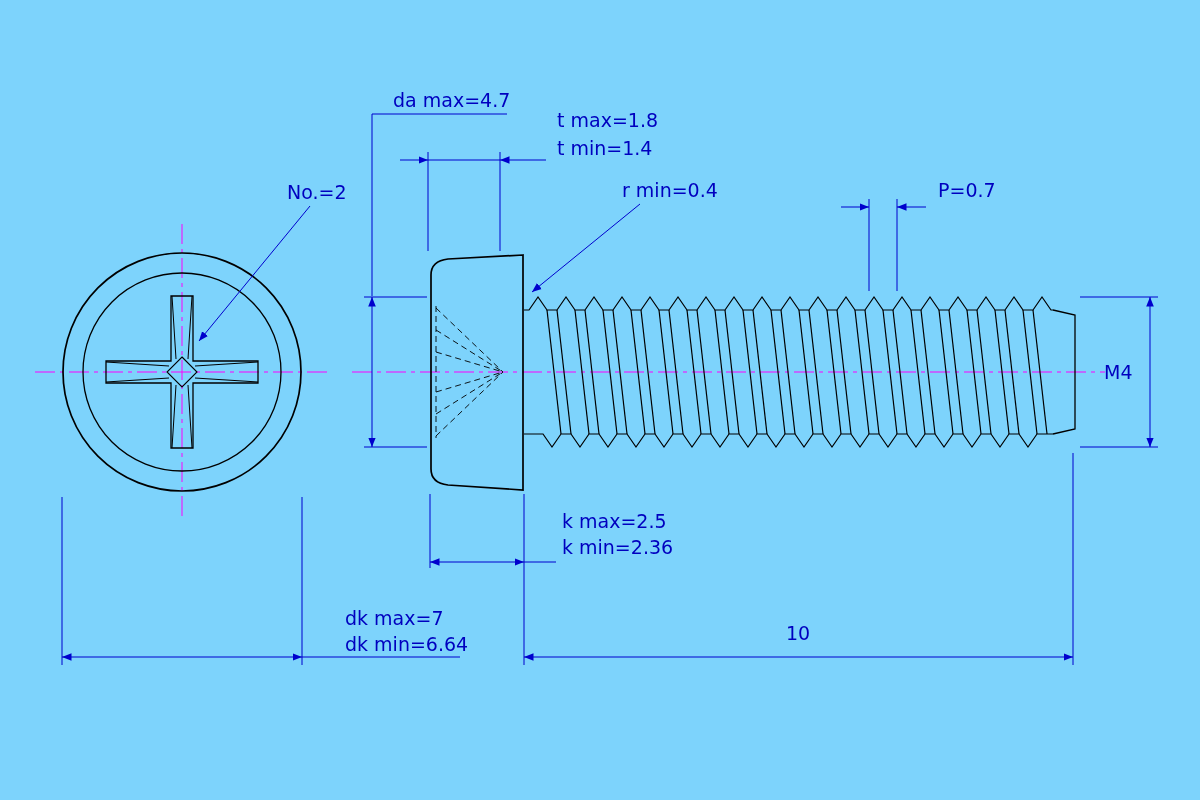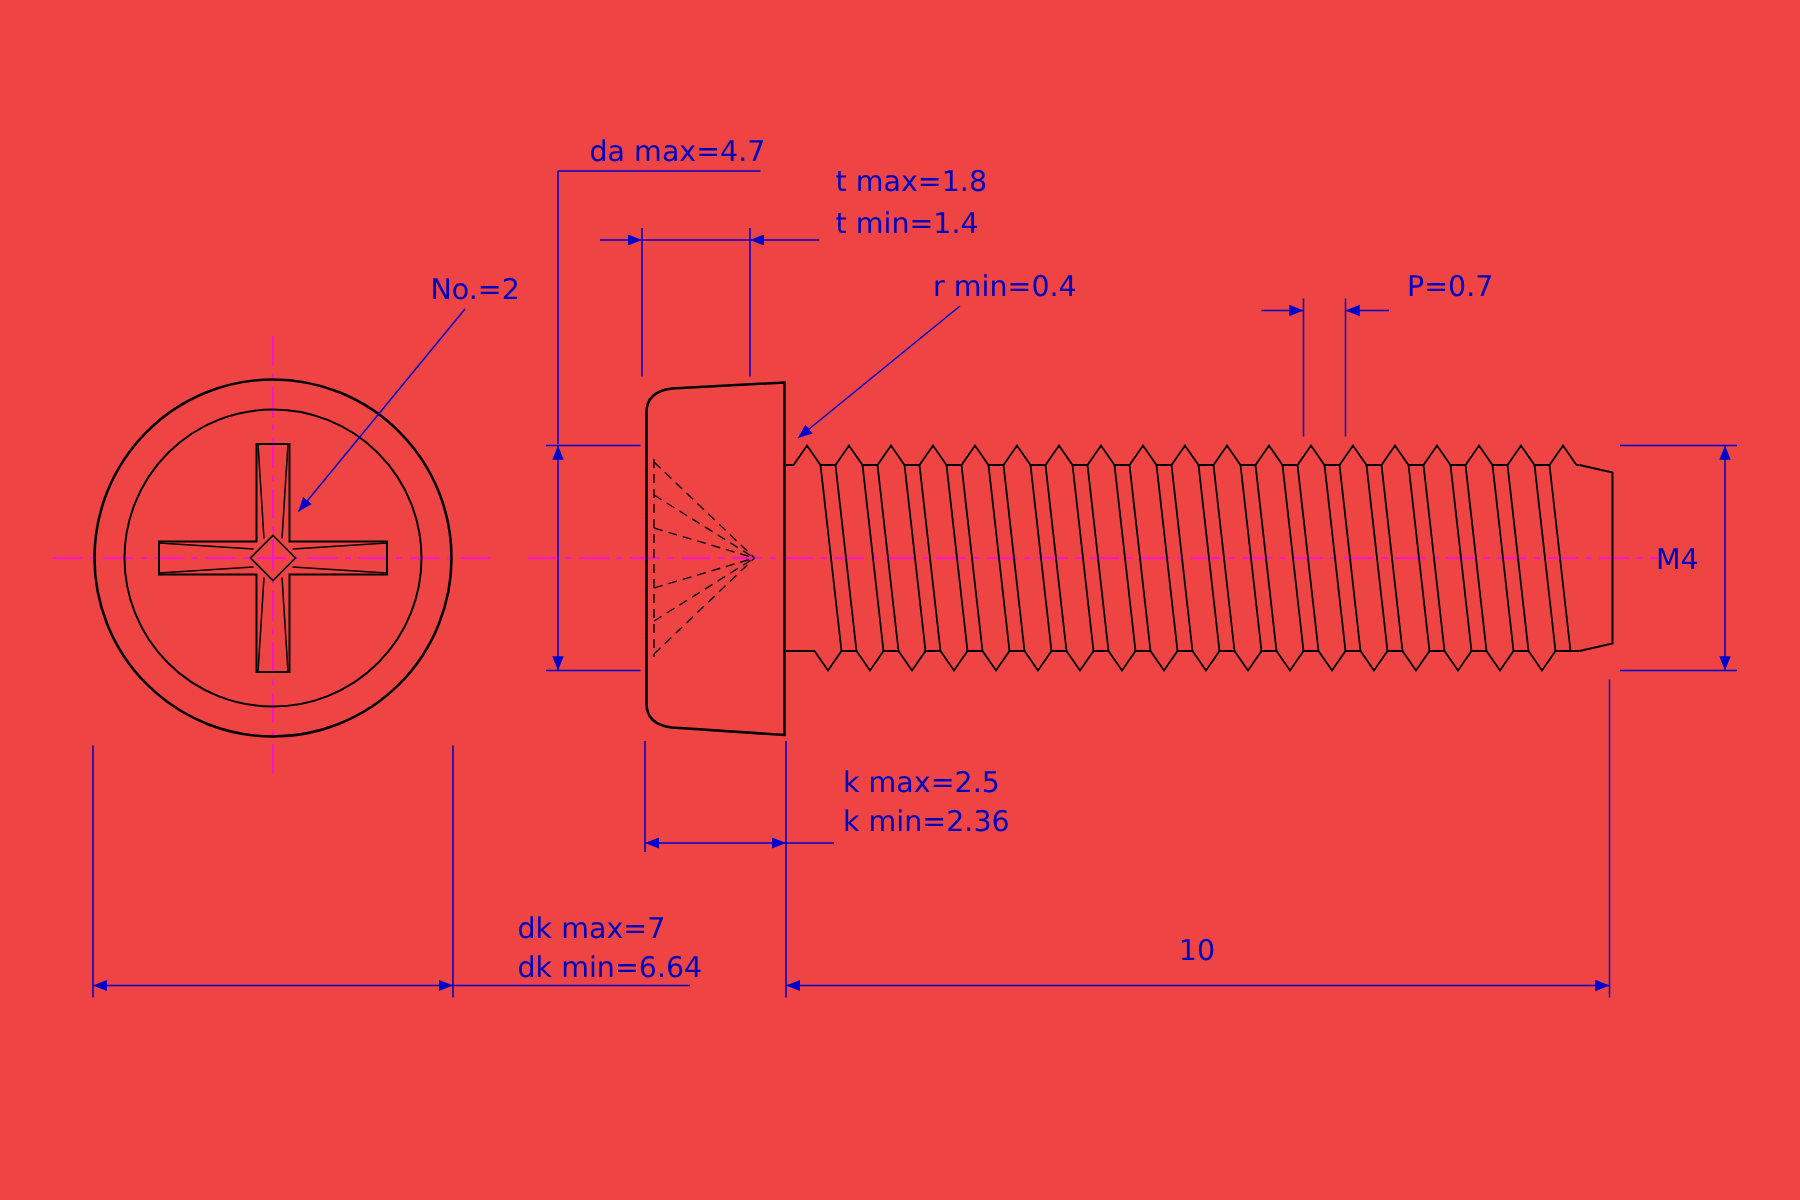--- a/index.html
+++ b/index.html
@@ -1,16 +1,16 @@
 <!DOCTYPE html>
 <html><head>
 <meta charset="utf-8">
 <style>
   html,body{margin:0;padding:0;background:#ffffff;}
-  .canvas{width:1200px;height:800px;position:relative;background:#ef4444;overflow:hidden;}
+  .canvas{width:1200px;height:800px;position:relative;background:#7dd3fc;overflow:hidden;}
   svg{display:block;}
   text{font-family:"DejaVu Sans","Liberation Sans",sans-serif;font-size:19px;}
 </style>
 </head>
 <body>
 
 <div class="canvas">
 <svg width="1200" height="800" viewBox="0 0 1200 800">
   <defs>
     <marker id="arr" viewBox="0 0 10 10" refX="9.5" refY="5" markerWidth="10" markerHeight="10" orient="auto-start-reverse">

